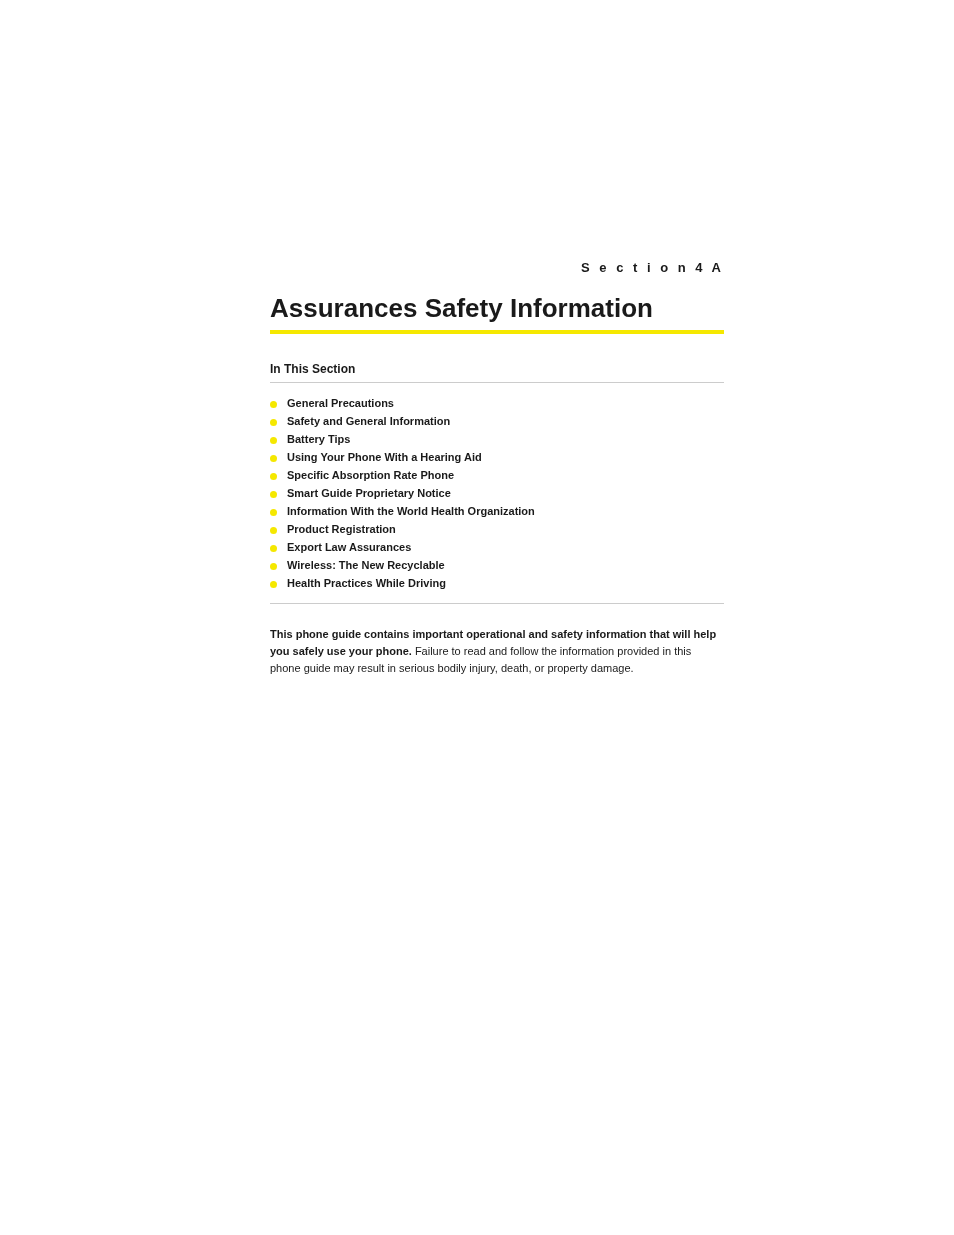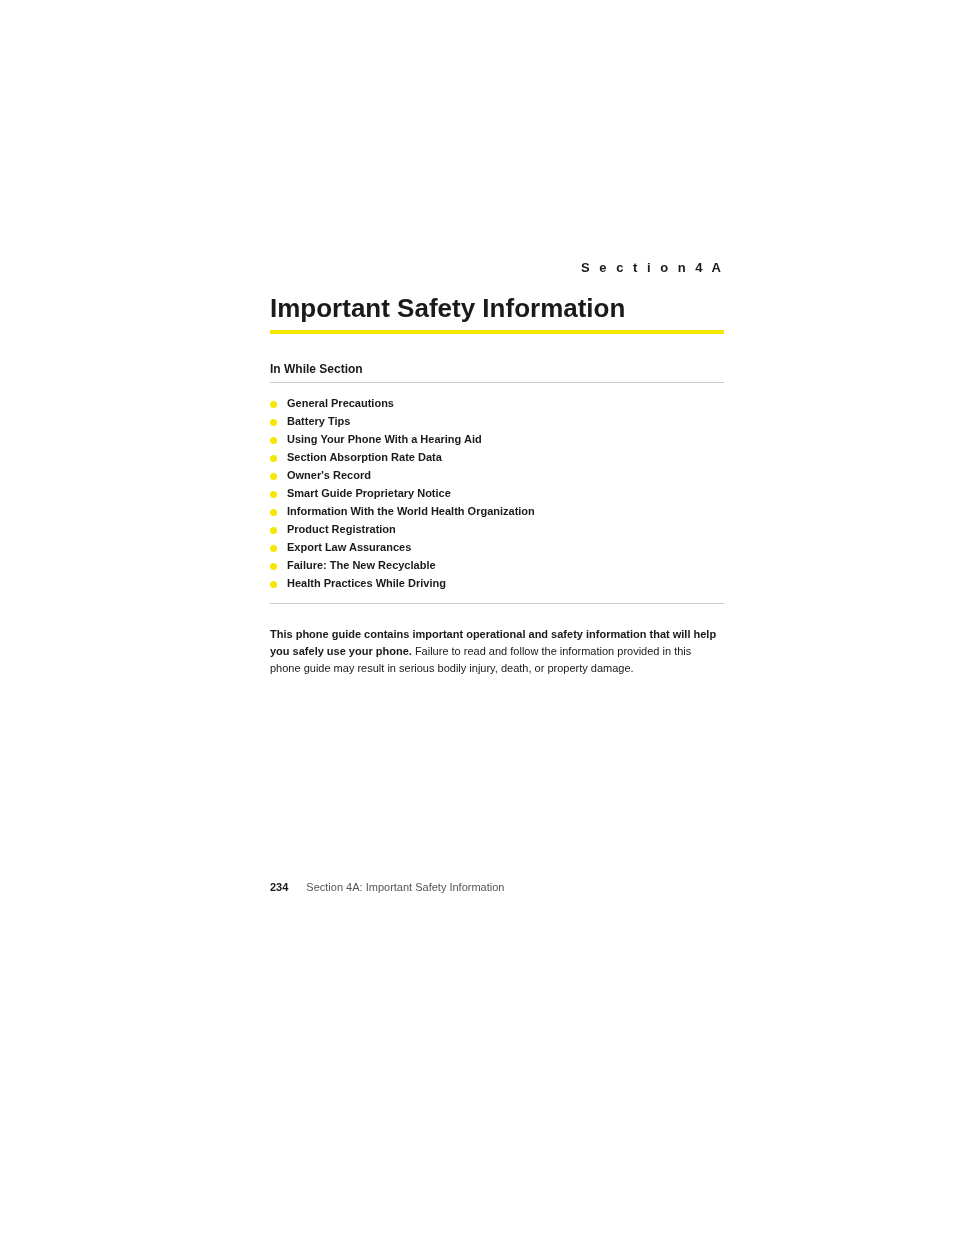--- a/index.html
+++ b/index.html
@@ -142,81 +142,77 @@
   </style>
 </head>
 <body>
 
 <div class="page">
 
   <div class="content-area">
 
     <div class="section-label">S e c t i o n  4 A</div>
 
-    <div class="section-title">Important Safety Information</div>
+    <div class="section-title">Assurances Safety Information</div>
 
     <div class="yellow-bar"></div>
 
-    <div class="in-this-section-header">In While Section</div>
+    <div class="in-this-section-header">In This Section</div>
 
     <hr class="divider">
 
     <ul class="toc-list">
       <li>
         <span class="bullet"></span>
         <span>General Precautions</span>
       </li>
       <li>
         <span class="bullet"></span>
+        <span>Safety and General Information</span>
+      </li>
+      <li>
+        <span class="bullet"></span>
         <span>Battery Tips</span>
       </li>
       <li>
         <span class="bullet"></span>
         <span>Using Your Phone With a Hearing Aid</span>
       </li>
       <li>
         <span class="bullet"></span>
-        <span>Section Absorption Rate Data</span>
-      </li>
-      <li>
-        <span class="bullet"></span>
-        <span>Owner's Record</span>
+        <span>Specific Absorption Rate Phone</span>
       </li>
       <li>
         <span class="bullet"></span>
         <span>Smart Guide Proprietary Notice</span>
       </li>
       <li>
         <span class="bullet"></span>
         <span>Information With the World Health Organization</span>
       </li>
       <li>
         <span class="bullet"></span>
         <span>Product Registration</span>
       </li>
       <li>
         <span class="bullet"></span>
         <span>Export Law Assurances</span>
       </li>
       <li>
         <span class="bullet"></span>
-        <span>Failure: The New Recyclable</span>
+        <span>Wireless: The New Recyclable</span>
       </li>
       <li>
         <span class="bullet"></span>
         <span>Health Practices While Driving</span>
       </li>
     </ul>
 
     <hr class="divider-bottom">
 
     <p class="description-text">
       <strong>This phone guide contains important operational and safety information that will help you safely use your phone.</strong><span> Failure to read and follow the information provided in this phone guide may result in serious bodily injury, death, or property damage.</span>
     </p>
 
   </div>
 
-  <div class="footer-page-line">
-    <span class="footer-page-number">234</span>
-    <span class="footer-section-label">Section 4A: Important Safety Information</span>
-  </div>
 
 </div>
 
 </body></html>

